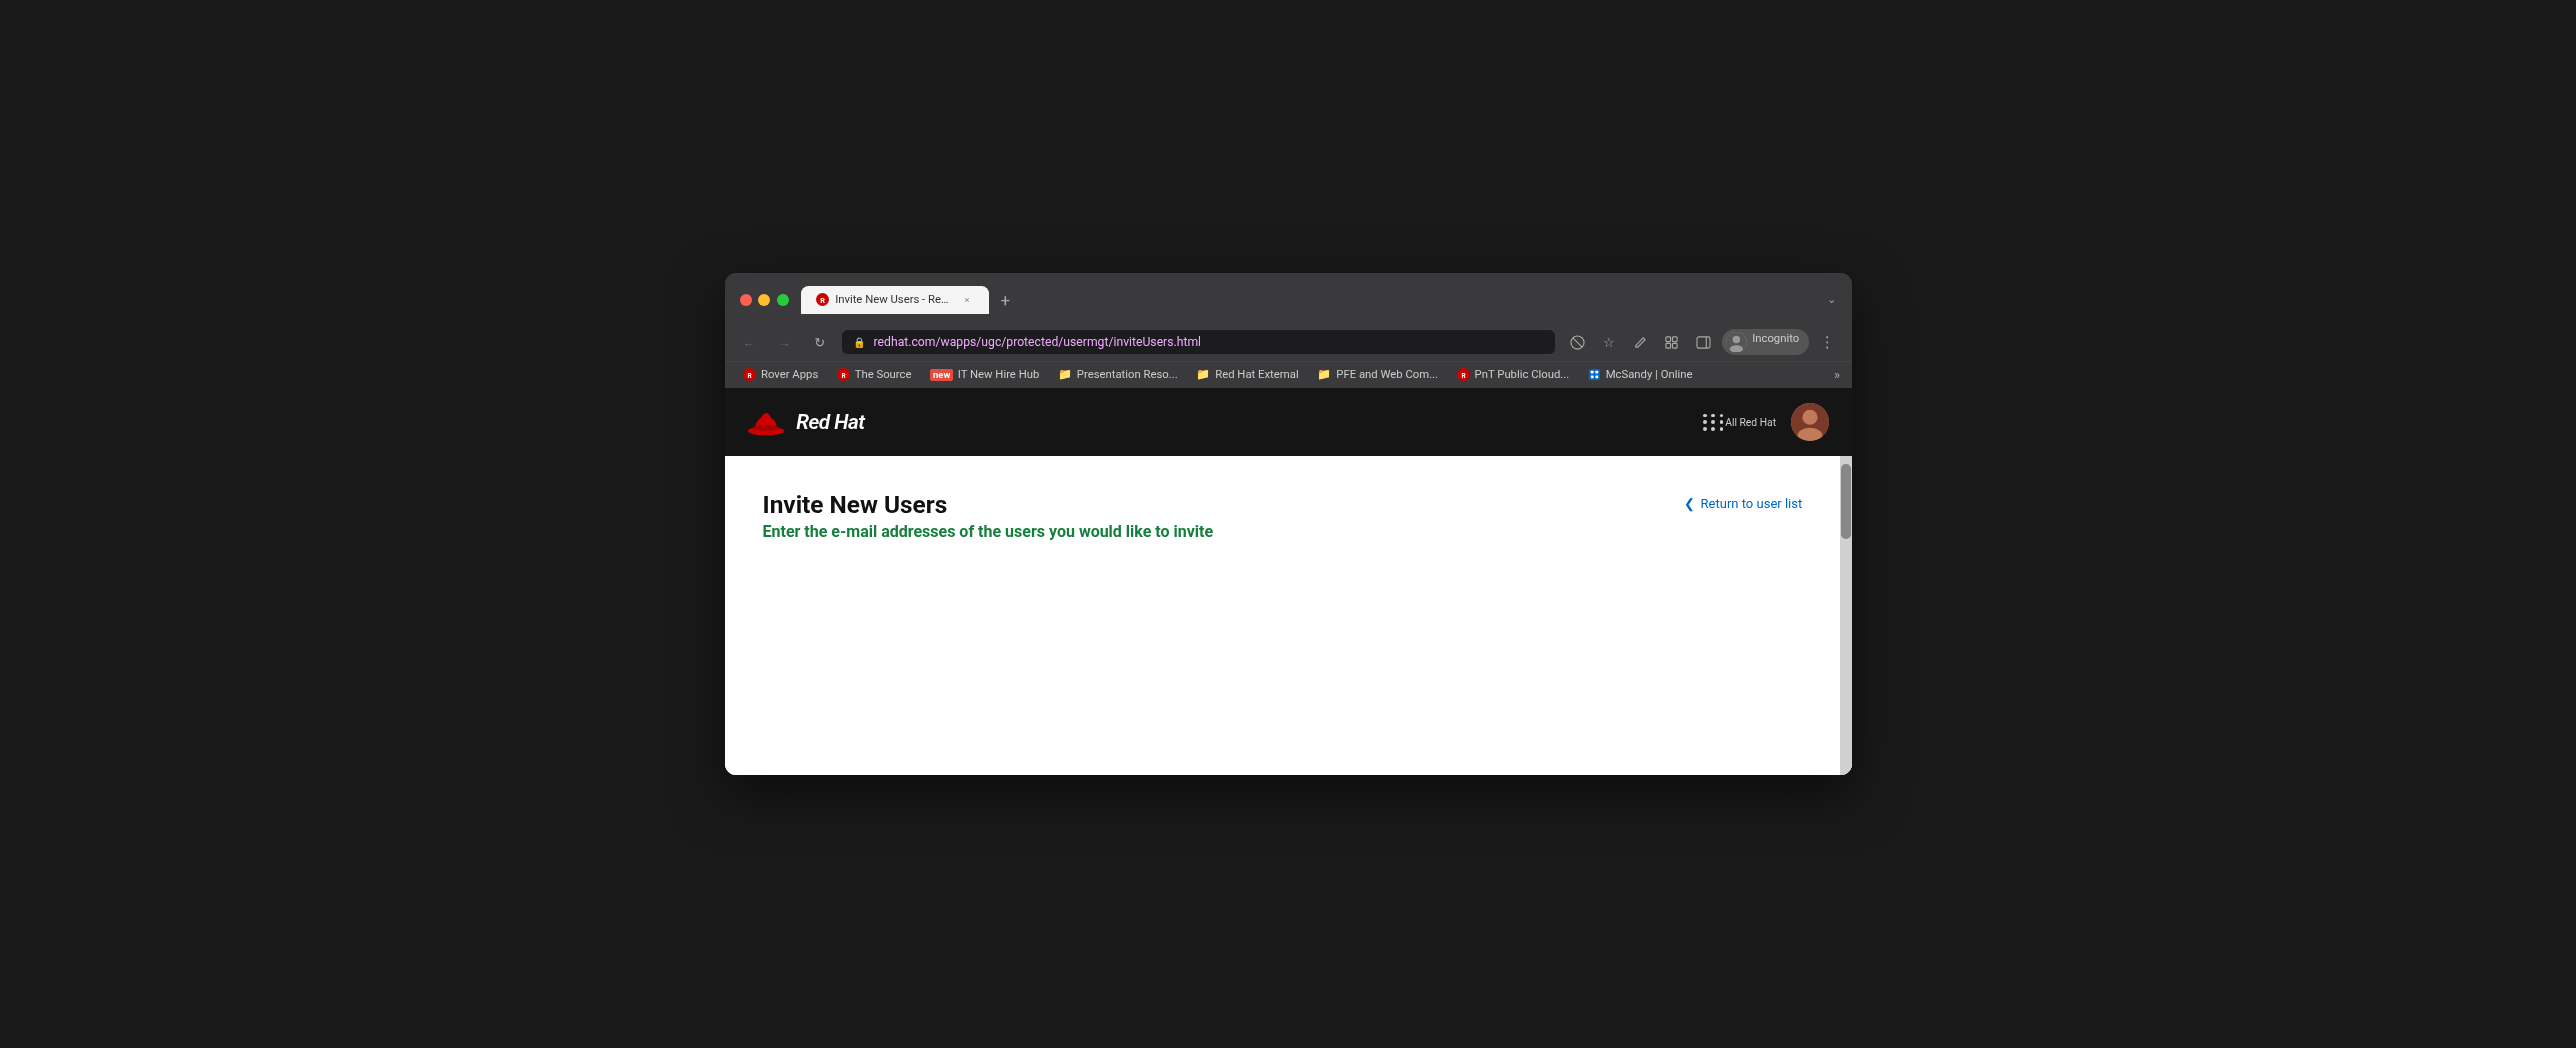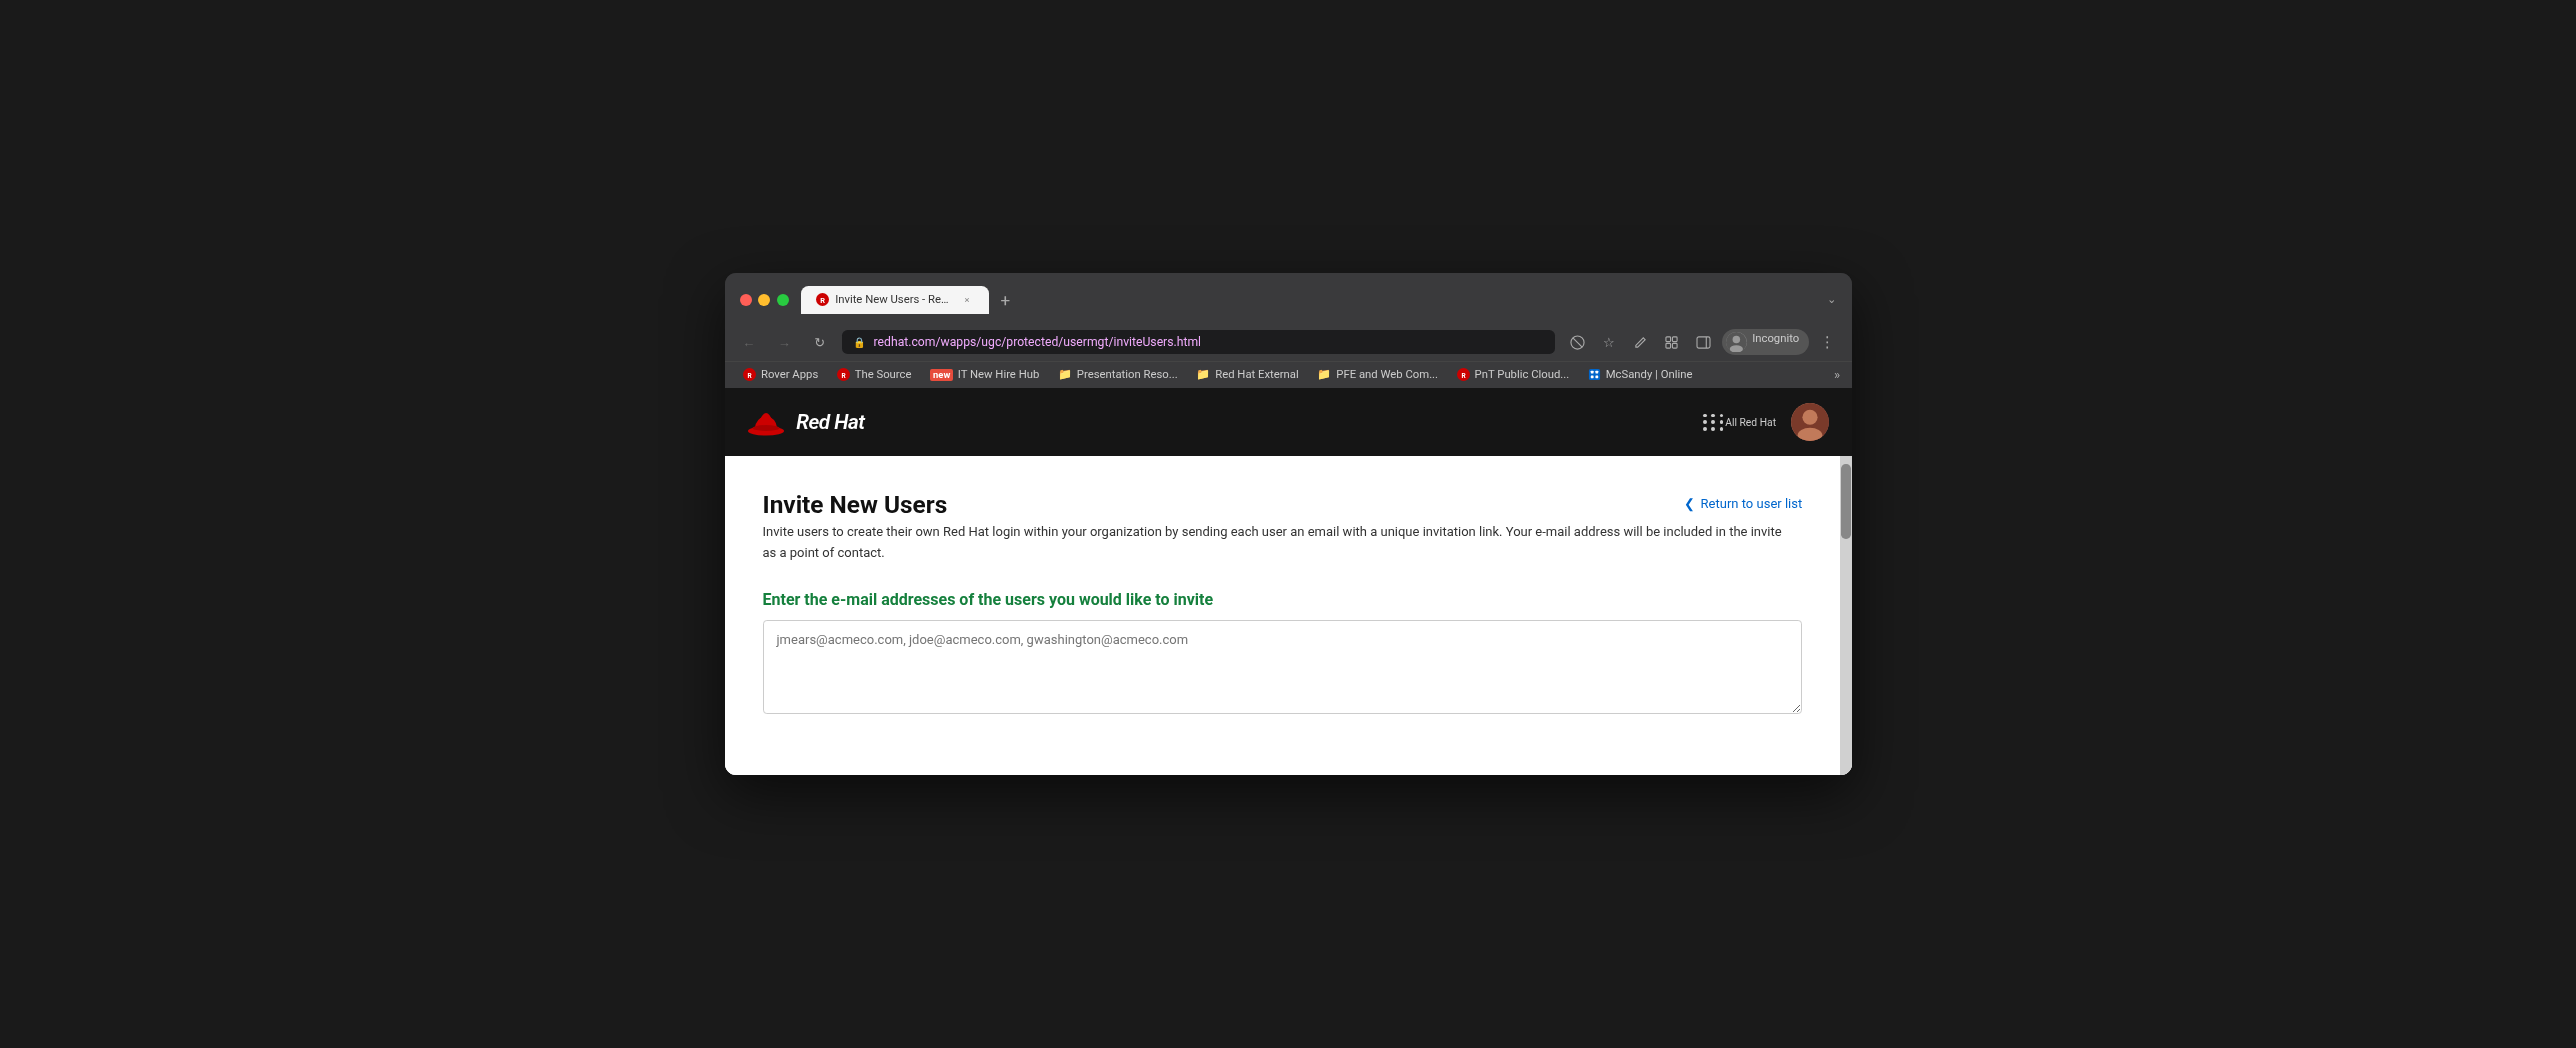--- a/index.html
+++ b/index.html
@@ -590,25 +590,23 @@
 
       <div class="main-area" style="flex:1;">
         <div class="invite-header">
           <h1 class="invite-title">Invite New Users</h1>
           <a class="return-link">
             <span class="return-chevron">❮</span>
             <span>Return to user list</span>
           </a>
         </div>
 
-        <p class="invite-description">Invite users to create their own Red Hat login within your organization by sending each user an email with a unique invitation link. Your e-mail address will be included in the invite as a point of contact.</p>
 
         <div class="email-section-label">Enter the e-mail addresses of the users you would like to invite</div>
 
-        <textarea class="email-textarea" placeholder="jmears@acmeco.com, jdoe@acmeco.com, gwashington@acmeco.com" style=""></textarea>
       </div>
 
       <div style="width:11.3px;background:#d0d0d0;display:flex;flex-direction:column;align-items:center;">
         <div style="width:9.4px;height:75px;background:#888;border-radius:4.7px;margin-top:7.5px;"></div>
       </div>
     </div>
   </div>
 </div>
 
 

